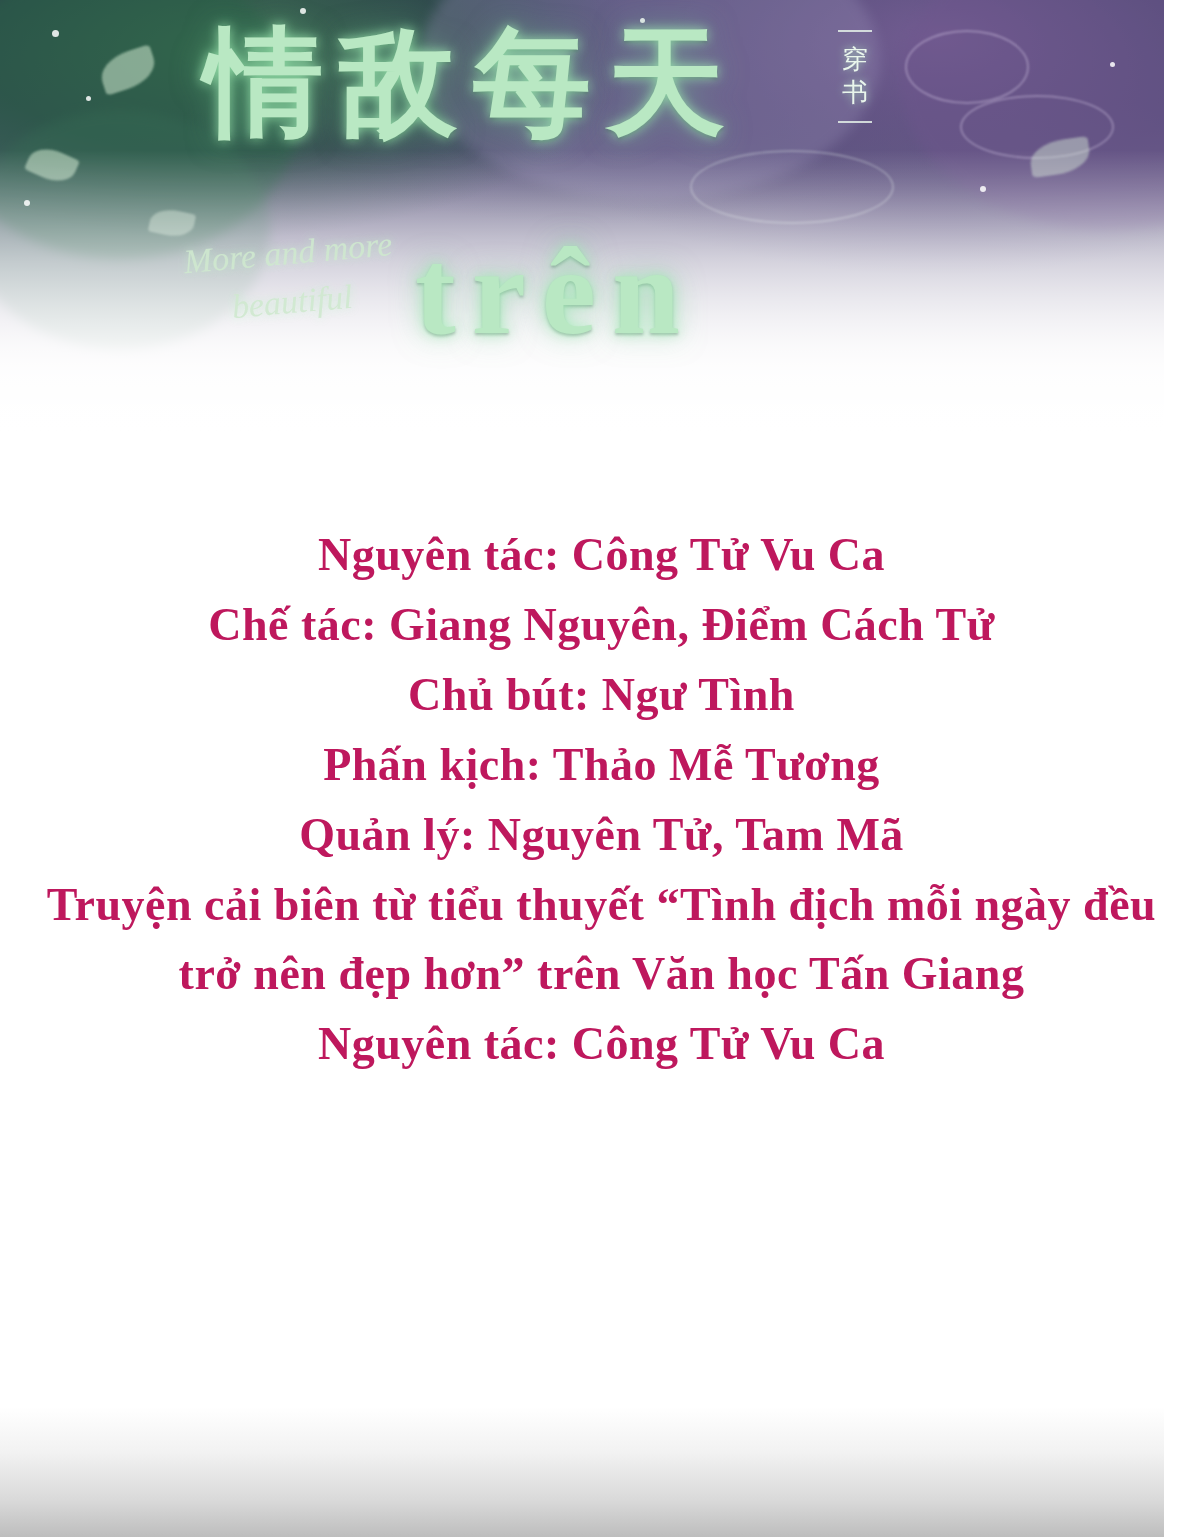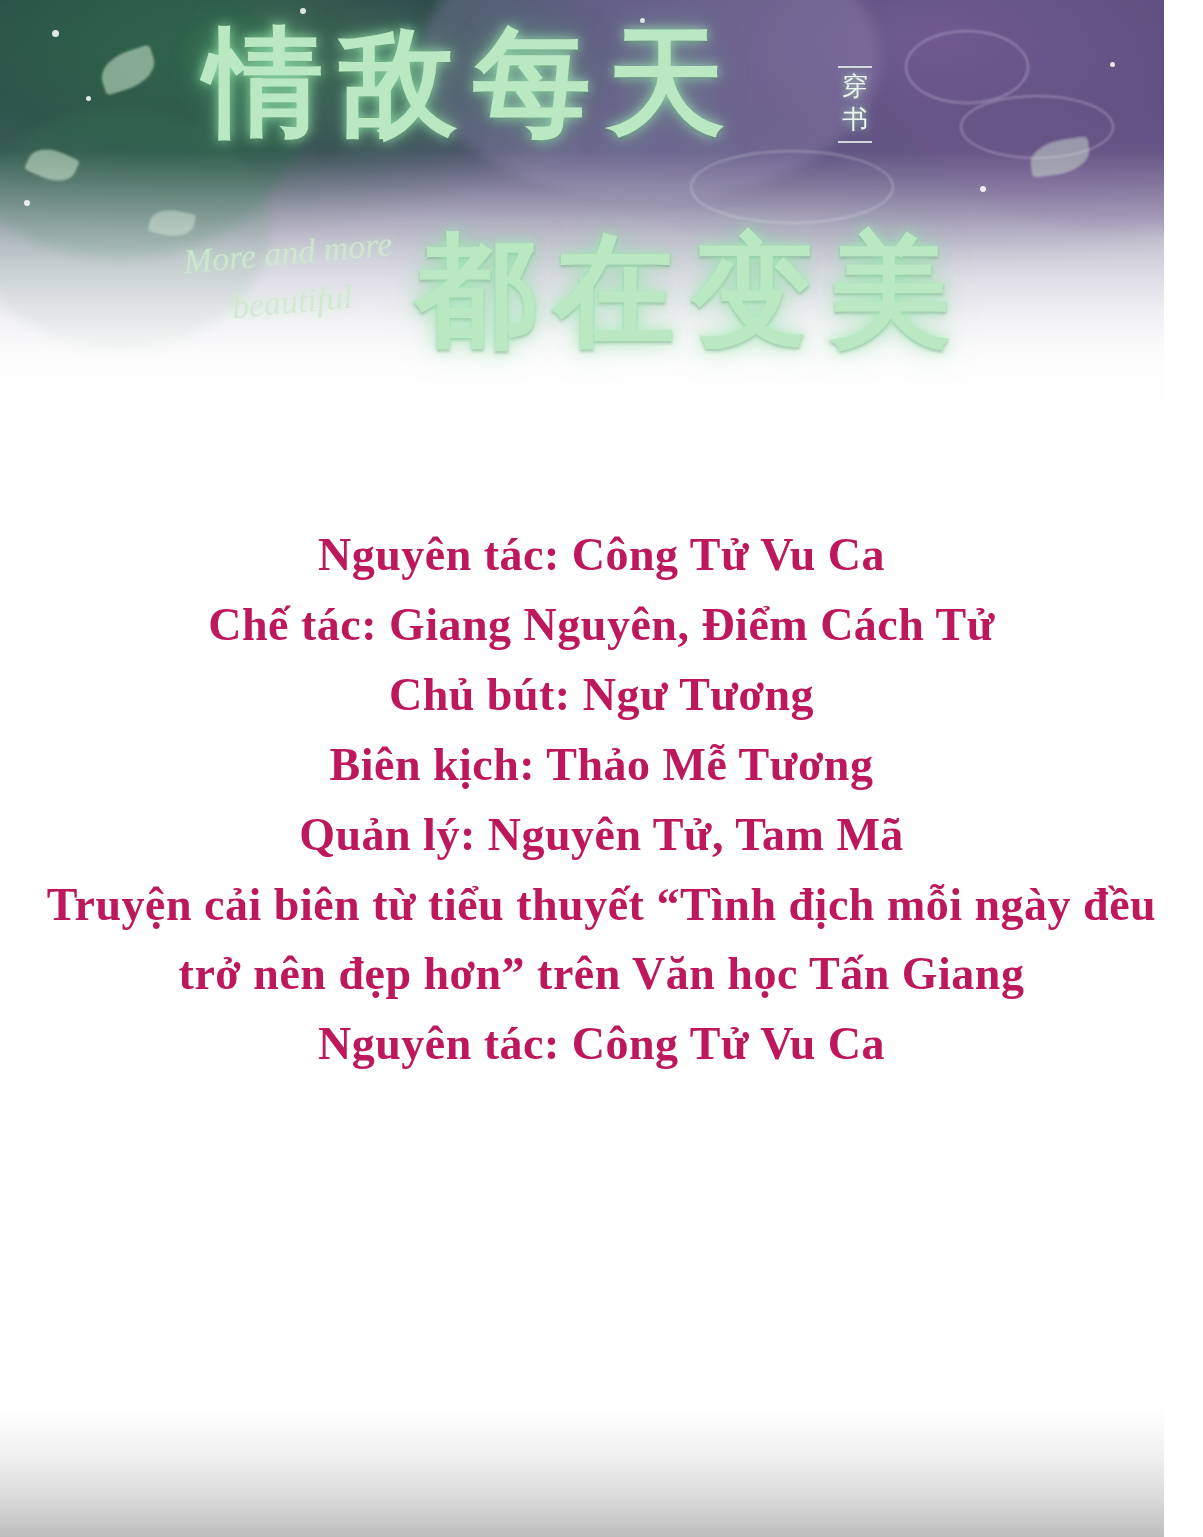--- a/index.html
+++ b/index.html
@@ -97,30 +97,29 @@
     top: 228px;
     font-size: 122px;
     line-height: 1.05;
   }
   .cn-badge {
     position: absolute;
     left: 838px;
     top: 30px;
     width: 34px;
     color: #e9f6ec;
-    font-family: Liberation Mono, monospace;
+    font-family: Liberation Serif, serif;
     font-size: 26px;
     line-height: 1.25;
     text-align: center;
     letter-spacing: 0;
     text-shadow: 0 0 8px rgba(180,240,200,0.8);
     border-top: 2px solid rgba(235,248,238,0.8);
     border-bottom: 2px solid rgba(235,248,238,0.8);
-    padding: 4px 0;
-    margin-top: 36px;
+    padding: 12px 0;
   }
   .en-title {
     position: absolute;
     left: 160px;
     top: 228px;
     width: 260px;
     color: #cfe9cf;
     font-family: "Liberation Serif", serif;
     font-style: italic;
     font-size: 34px;
@@ -188,29 +187,29 @@
     <div class="spark" style="left:24px; top:200px; width:6px; height:6px;"></div>
     <div class="spark" style="left:1168px; top:14px; width:8px; height:8px;"></div>
     <div class="spark" style="left:1110px; top:62px; width:5px; height:5px;"></div>
     <div class="spark" style="left:980px; top:186px; width:6px; height:6px;"></div>
     <div class="spark" style="left:640px; top:18px; width:5px; height:5px;"></div>
     <div class="spark" style="left:300px; top:8px; width:6px; height:6px;"></div>
   </div>
 
   <div class="title-wrap">
     <div class="cn-title-line cn-line-1">情敌每天</div>
-    <div class="cn-title-line cn-line-2">都在变美</div>
+    <div class="cn-title-line cn-line-2">trên</div>
     <div class="cn-badge">穿书</div>
     <div class="en-title">More and more beautiful</div>
   </div>
 
   <div class="credits">
     <span class="credit-line">Nguyên tác: Công Tử Vu Ca</span>
     <span class="credit-line">Chế tác: Giang Nguyên, Điểm Cách Tử</span>
-    <span class="credit-line">Chủ bút: Ngư Tương</span>
-    <span class="credit-line">Biên kịch: Thảo Mễ Tương</span>
+    <span class="credit-line">Chủ bút: Ngư Tình</span>
+    <span class="credit-line">Phấn kịch: Thảo Mễ Tương</span>
     <span class="credit-line">Quản lý: Nguyên Tử, Tam Mã</span>
     <span class="credit-line wrap">Truyện cải biên từ tiểu thuyết “Tình địch mỗi ngày đều trở nên đẹp hơn” trên Văn học Tấn Giang</span>
     <span class="credit-line">Nguyên tác: Công Tử Vu Ca</span>
   </div>
 
   <div class="bottom-fade"></div>
 </div>
 
 </body></html>

